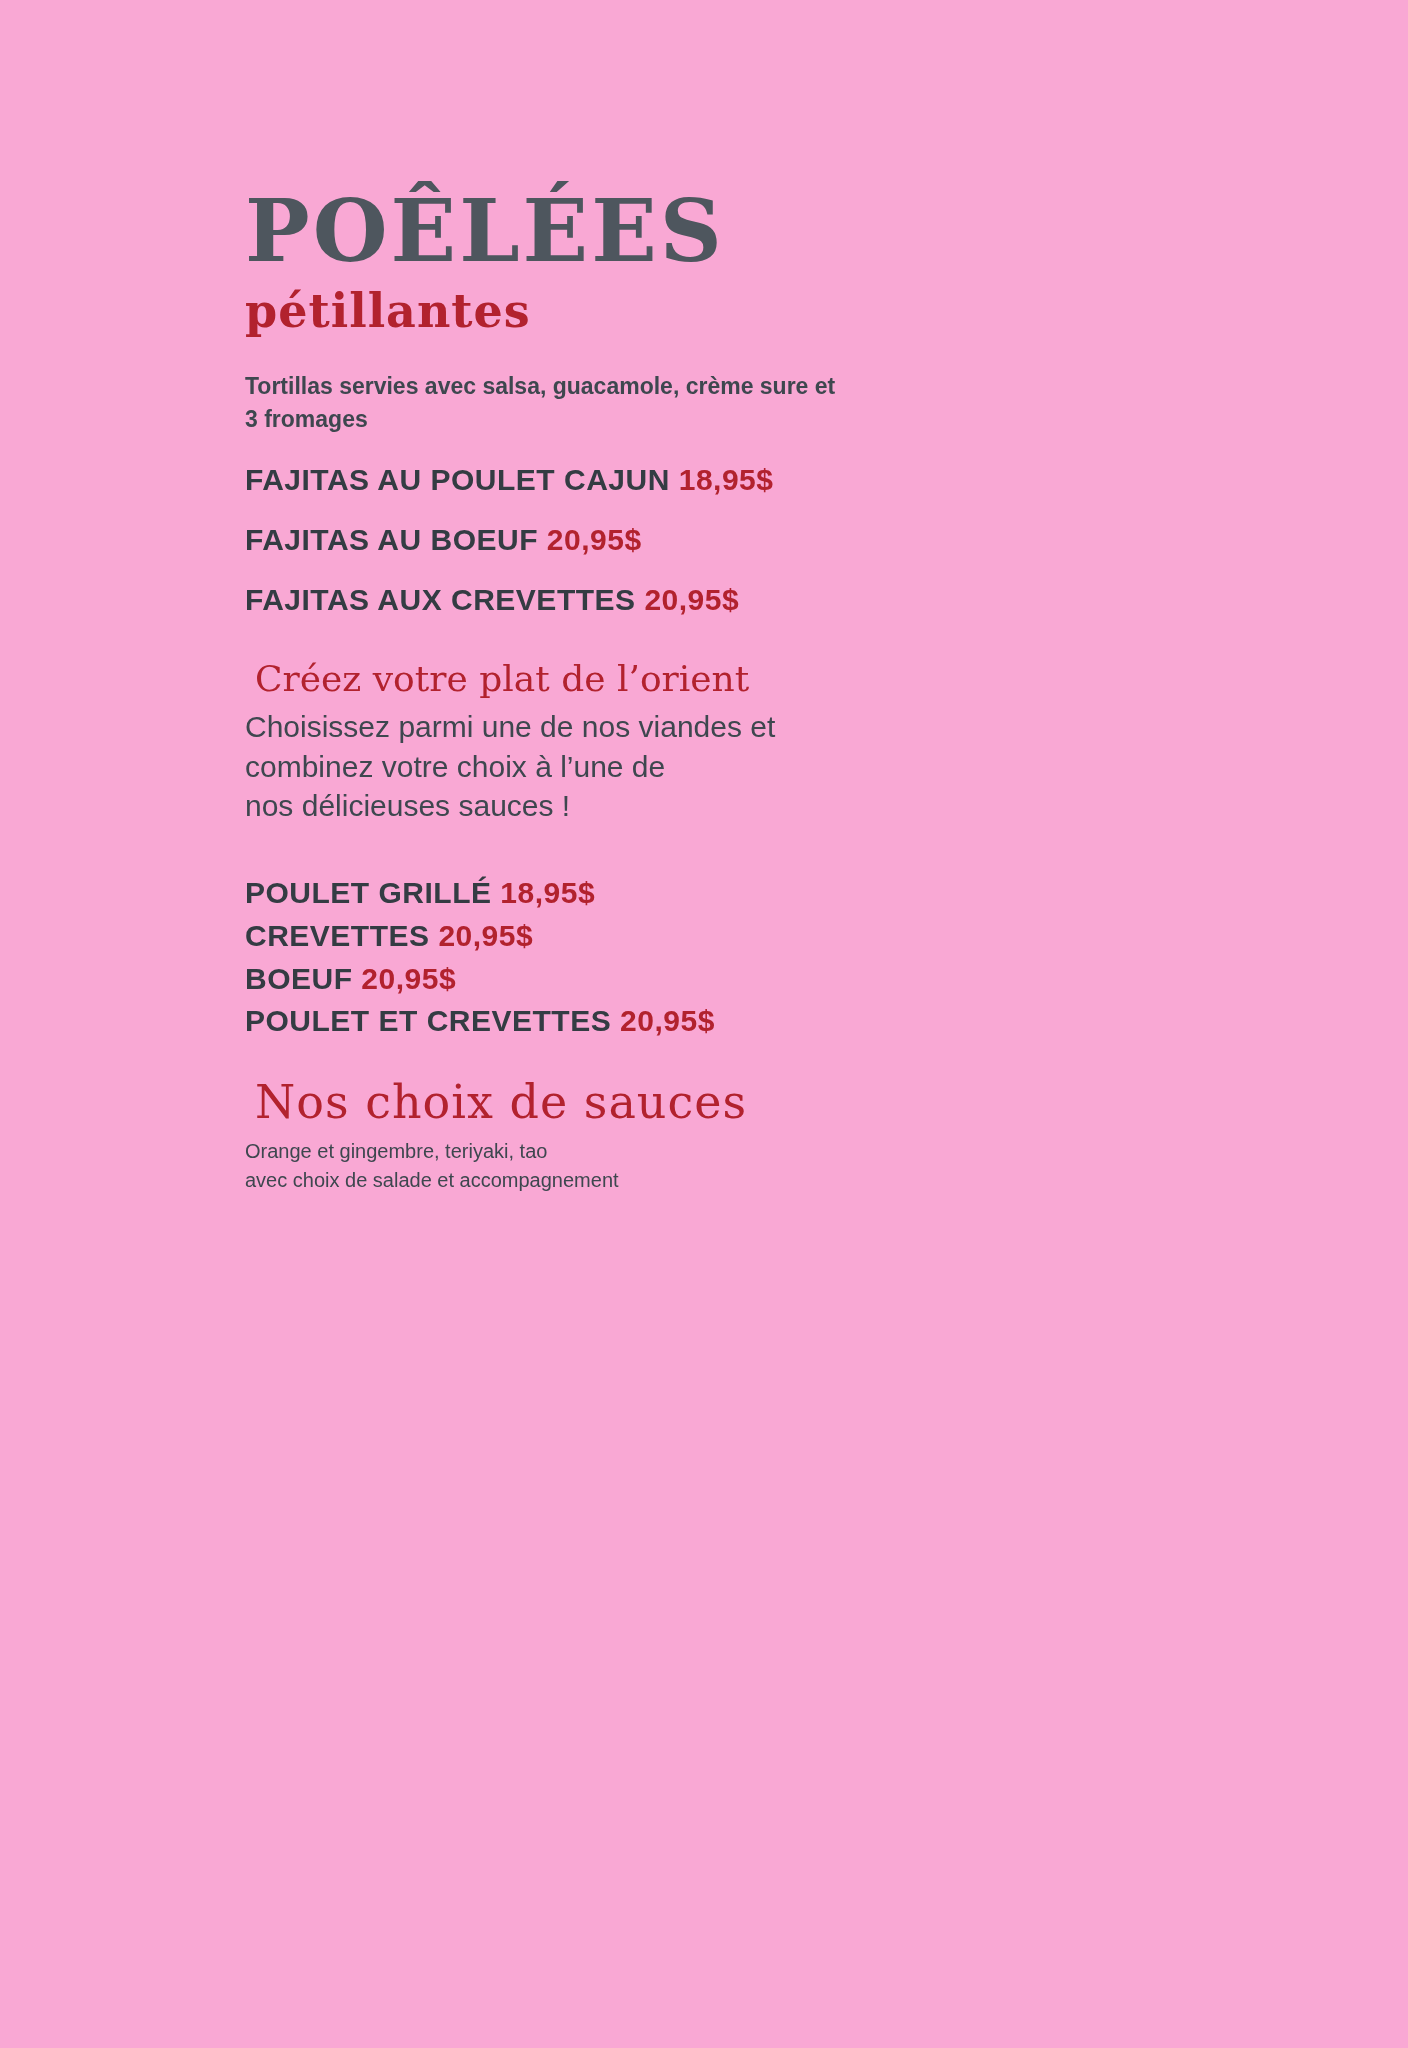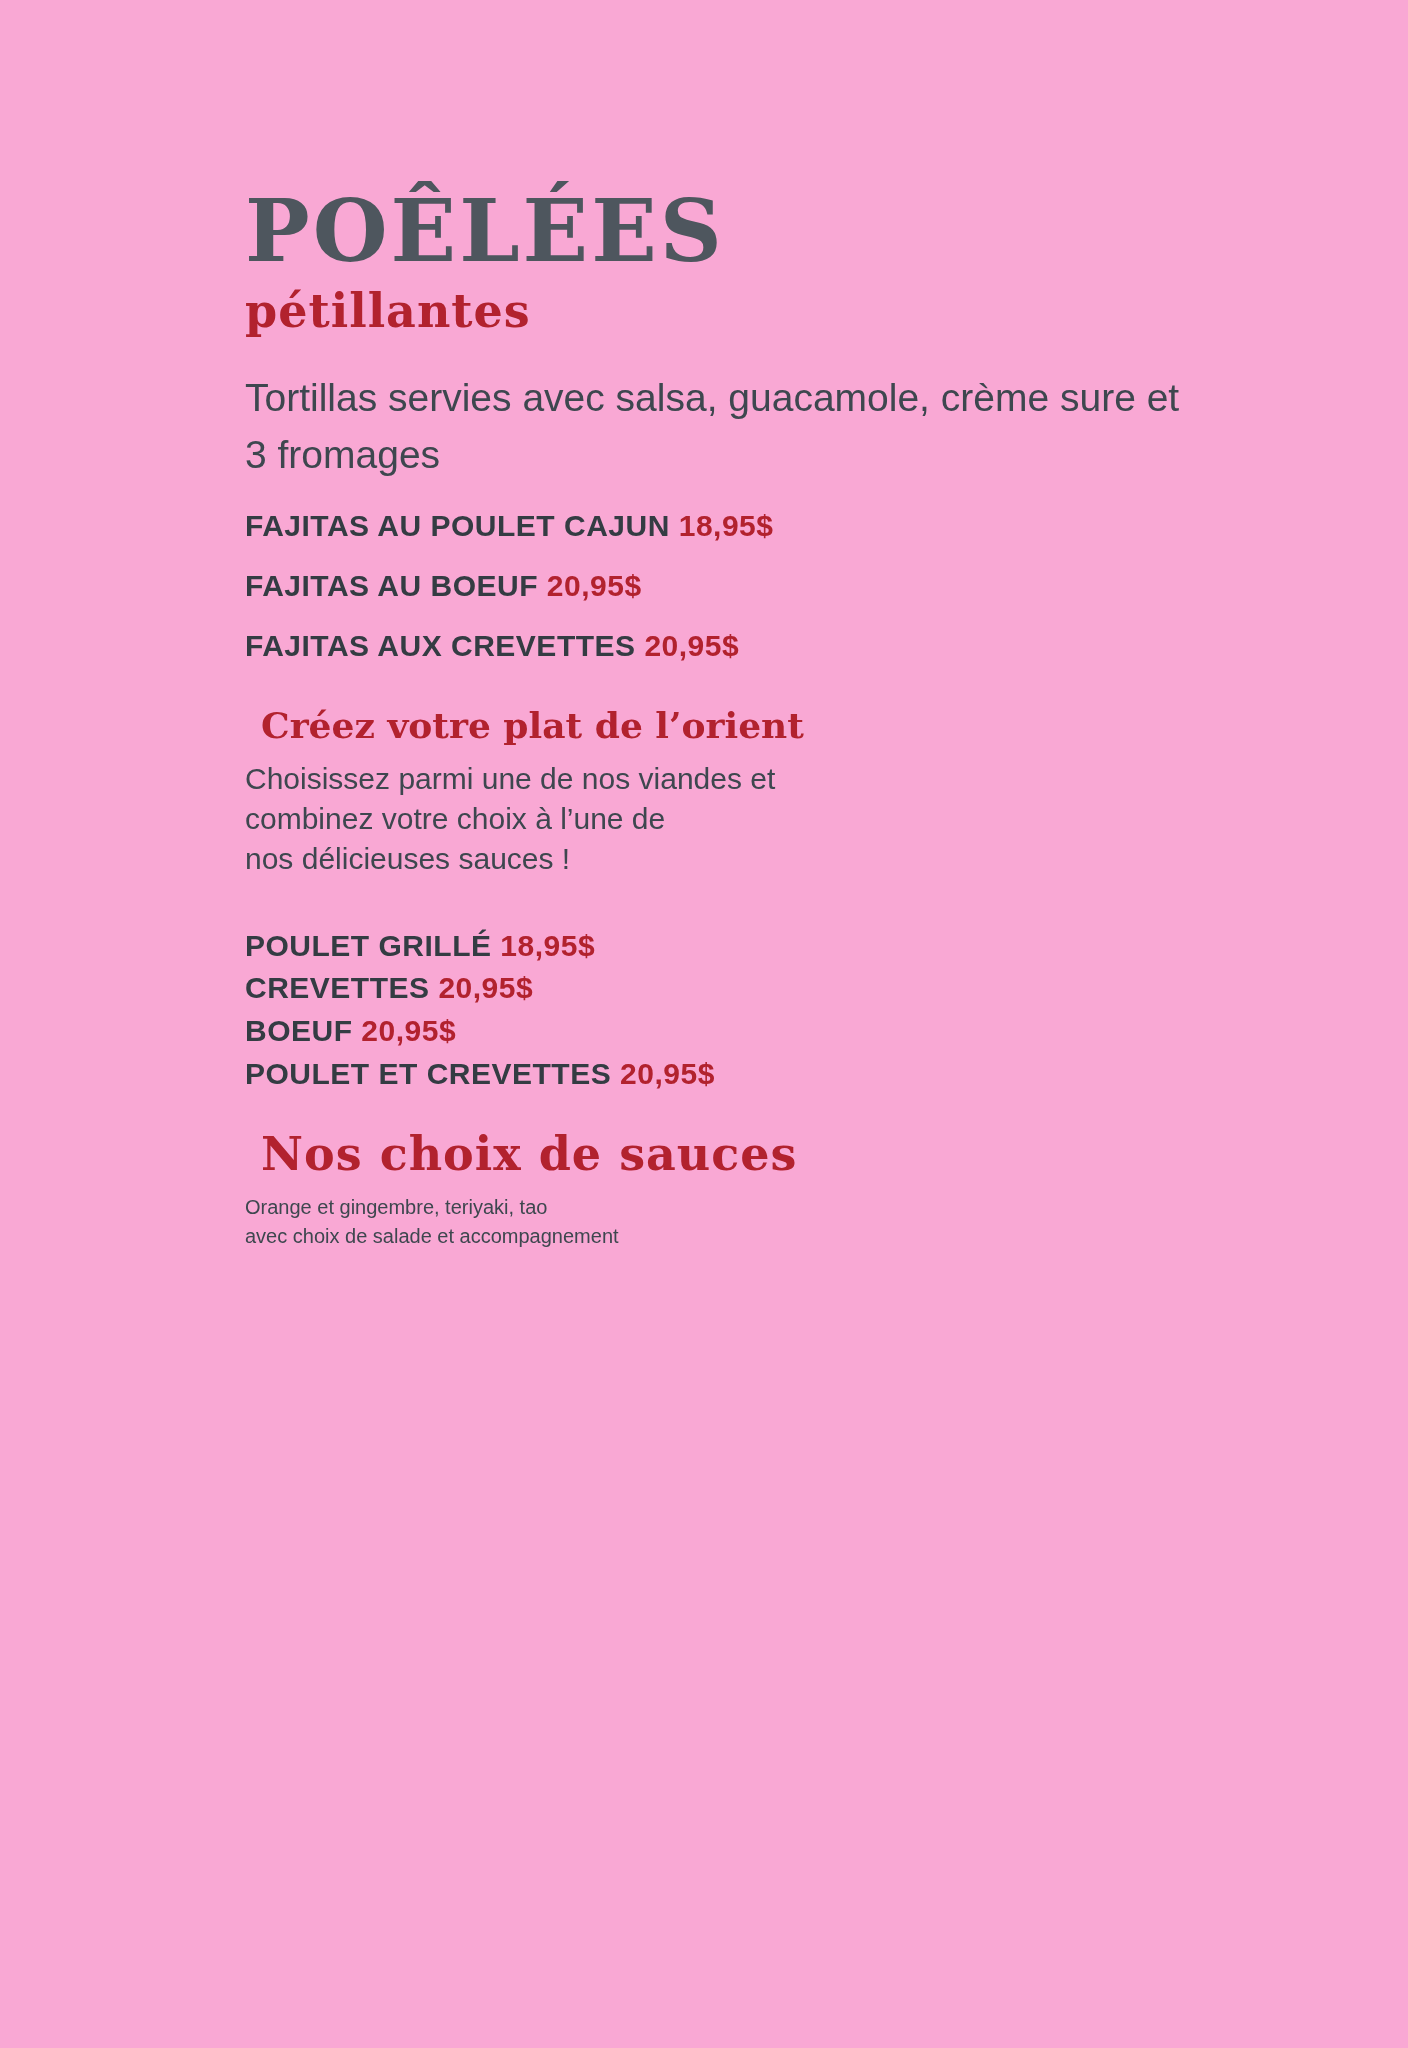--- a/index.html
+++ b/index.html
@@ -30,43 +30,43 @@
     font-family: "DejaVu Serif", serif;
     font-weight: 700;
     font-size: 46px;
     line-height: 1;
     color: #b2222e;
     margin: 14px 0 12px 0;
     letter-spacing: 1px;
   }
   .intro {
     margin-top: 36px;
-    font-size: 39px;
+    font-size: 23px;
     line-height: 1.45;
     color: #3e474f;
-    font-weight: 400;
+    font-weight: 700;
   }
   .item-line {
     font-size: 30px;
     font-weight: 700;
     color: #343c43;
     letter-spacing: 0.5px;
   }
   .fajitas .item-line {
     margin-top: 26px;
   }
   .price {
     color: #b2222e;
     font-weight: 700;
   }
   .section-heading {
     font-family: "DejaVu Serif", serif;
-    font-weight: 700;
+    font-weight: 400;
     color: #b2222e;
-    margin: 16px;
+    margin: 10px;
   }
   .orient-heading {
     font-size: 36px;
     margin-top: 44px;
     line-height: 1;
   }
   .orient-text {
     margin-top: 8px;
     font-size: 30px;
     line-height: 1.33;

